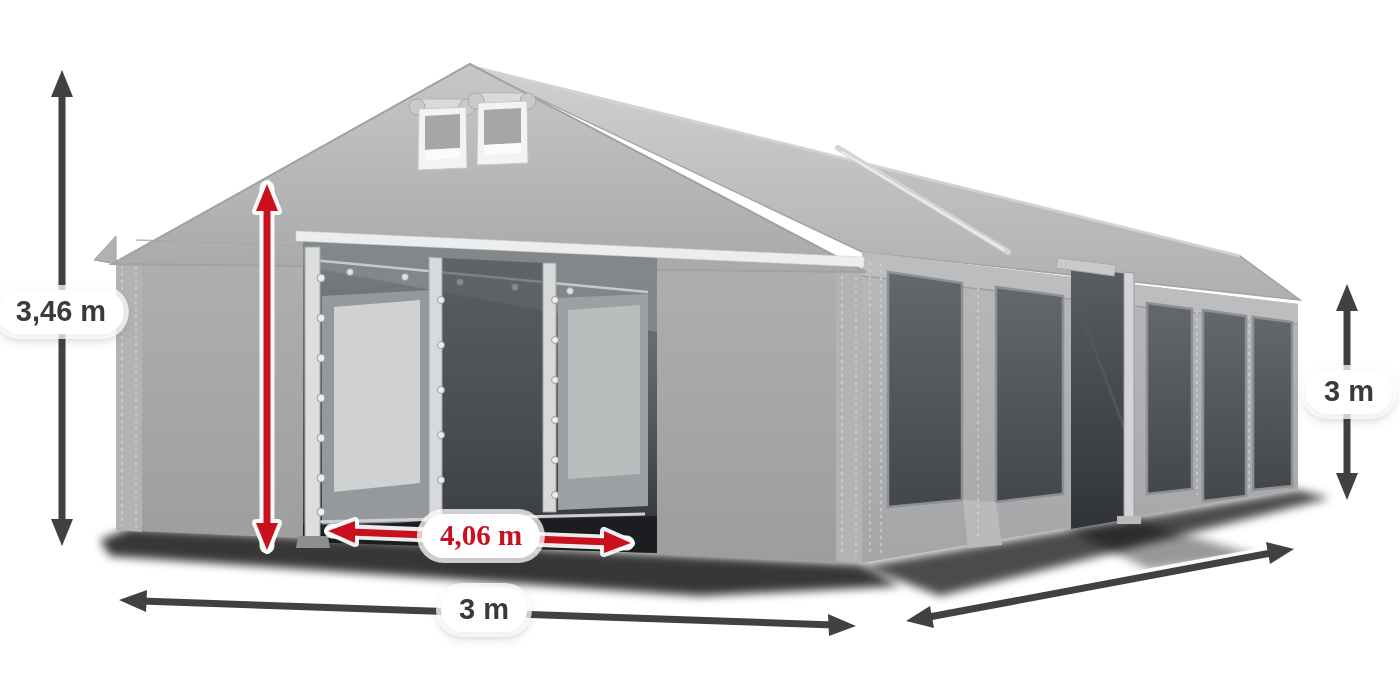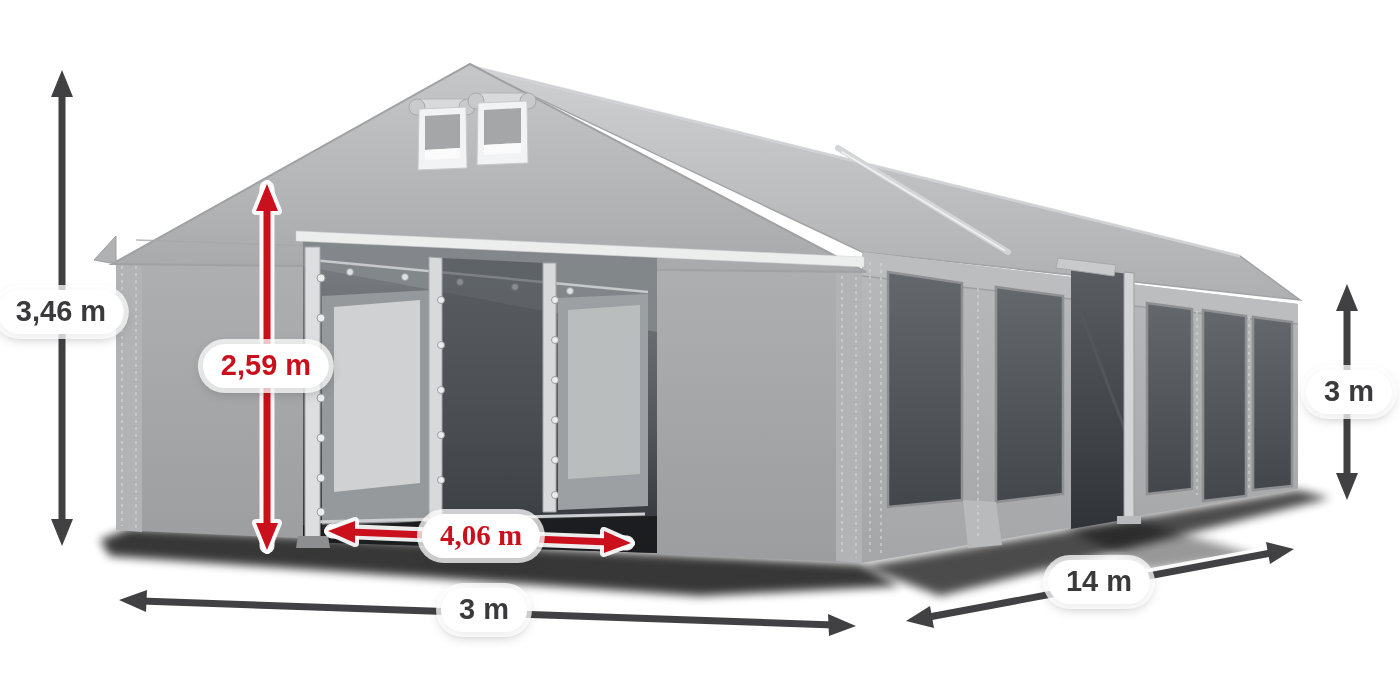--- a/index.html
+++ b/index.html
@@ -270,23 +270,21 @@
     <polygon class="halo-head" points="1347,284 1336,311 1358,311"></polygon>
     <polygon class="halo-head" points="1347,500 1336,473 1358,473"></polygon>
     <line class="shaft" x1="1347" y1="306" x2="1347" y2="478" stroke="#414143"></line>
     <polygon points="1347,284 1336,311 1358,311" fill="#414143"></polygon>
     <polygon points="1347,500 1336,473 1358,473" fill="#414143"></polygon>
   </g>
 </svg>
 
 <div class="dim-pill dim-dark" style="left:61px;top:312px;">3,46 m</div>
 
-<div class="dim-pill dim-red" style="left:266px;top:366px;">2,59 m</div>
 
 <div class="dim-pill dim-red" style="left:481px;top:536px;font-family:Liberation Serif, serif;">4,06 m</div>
 
 <div class="dim-pill dim-dark" style="left:484px;top:610px;">3 m</div>
 
-<div class="dim-pill dim-dark" style="left:1099px;top:582px;">14 m</div>
 
 <div class="dim-pill dim-dark" style="left:1349px;top:392px;">3 m</div>
 
 </div>
 
 </body></html>

